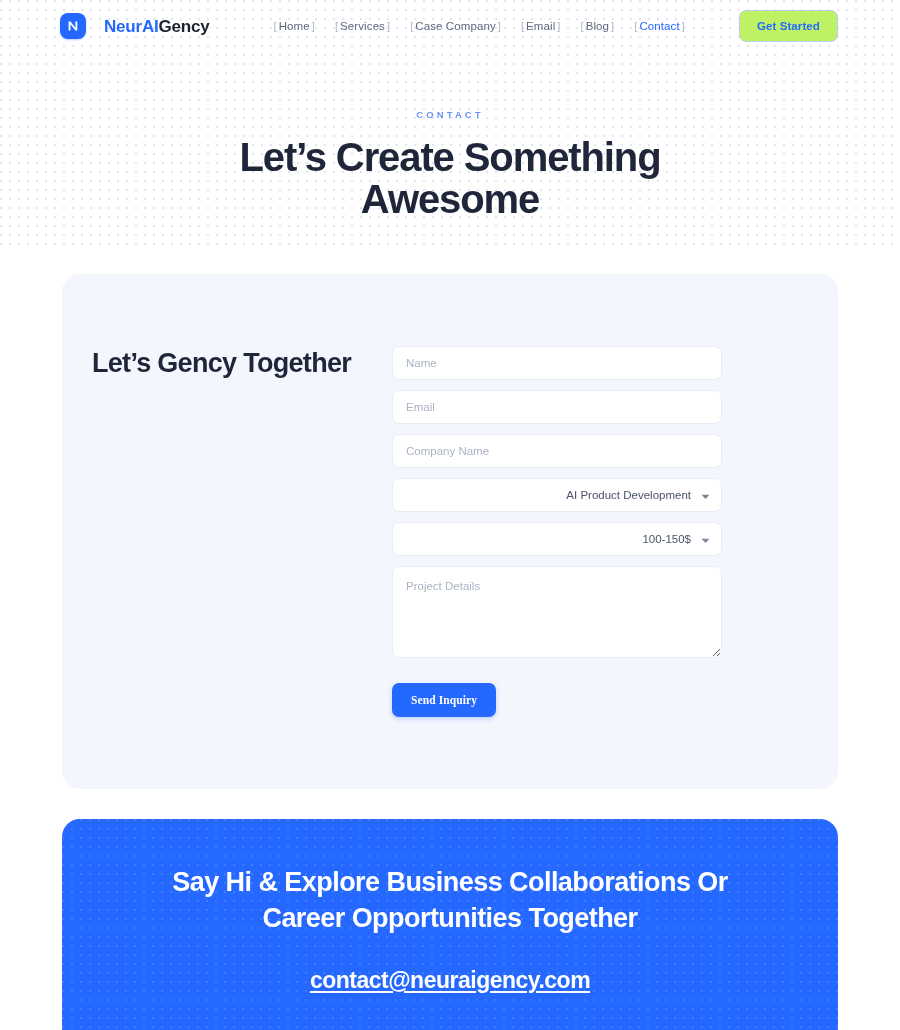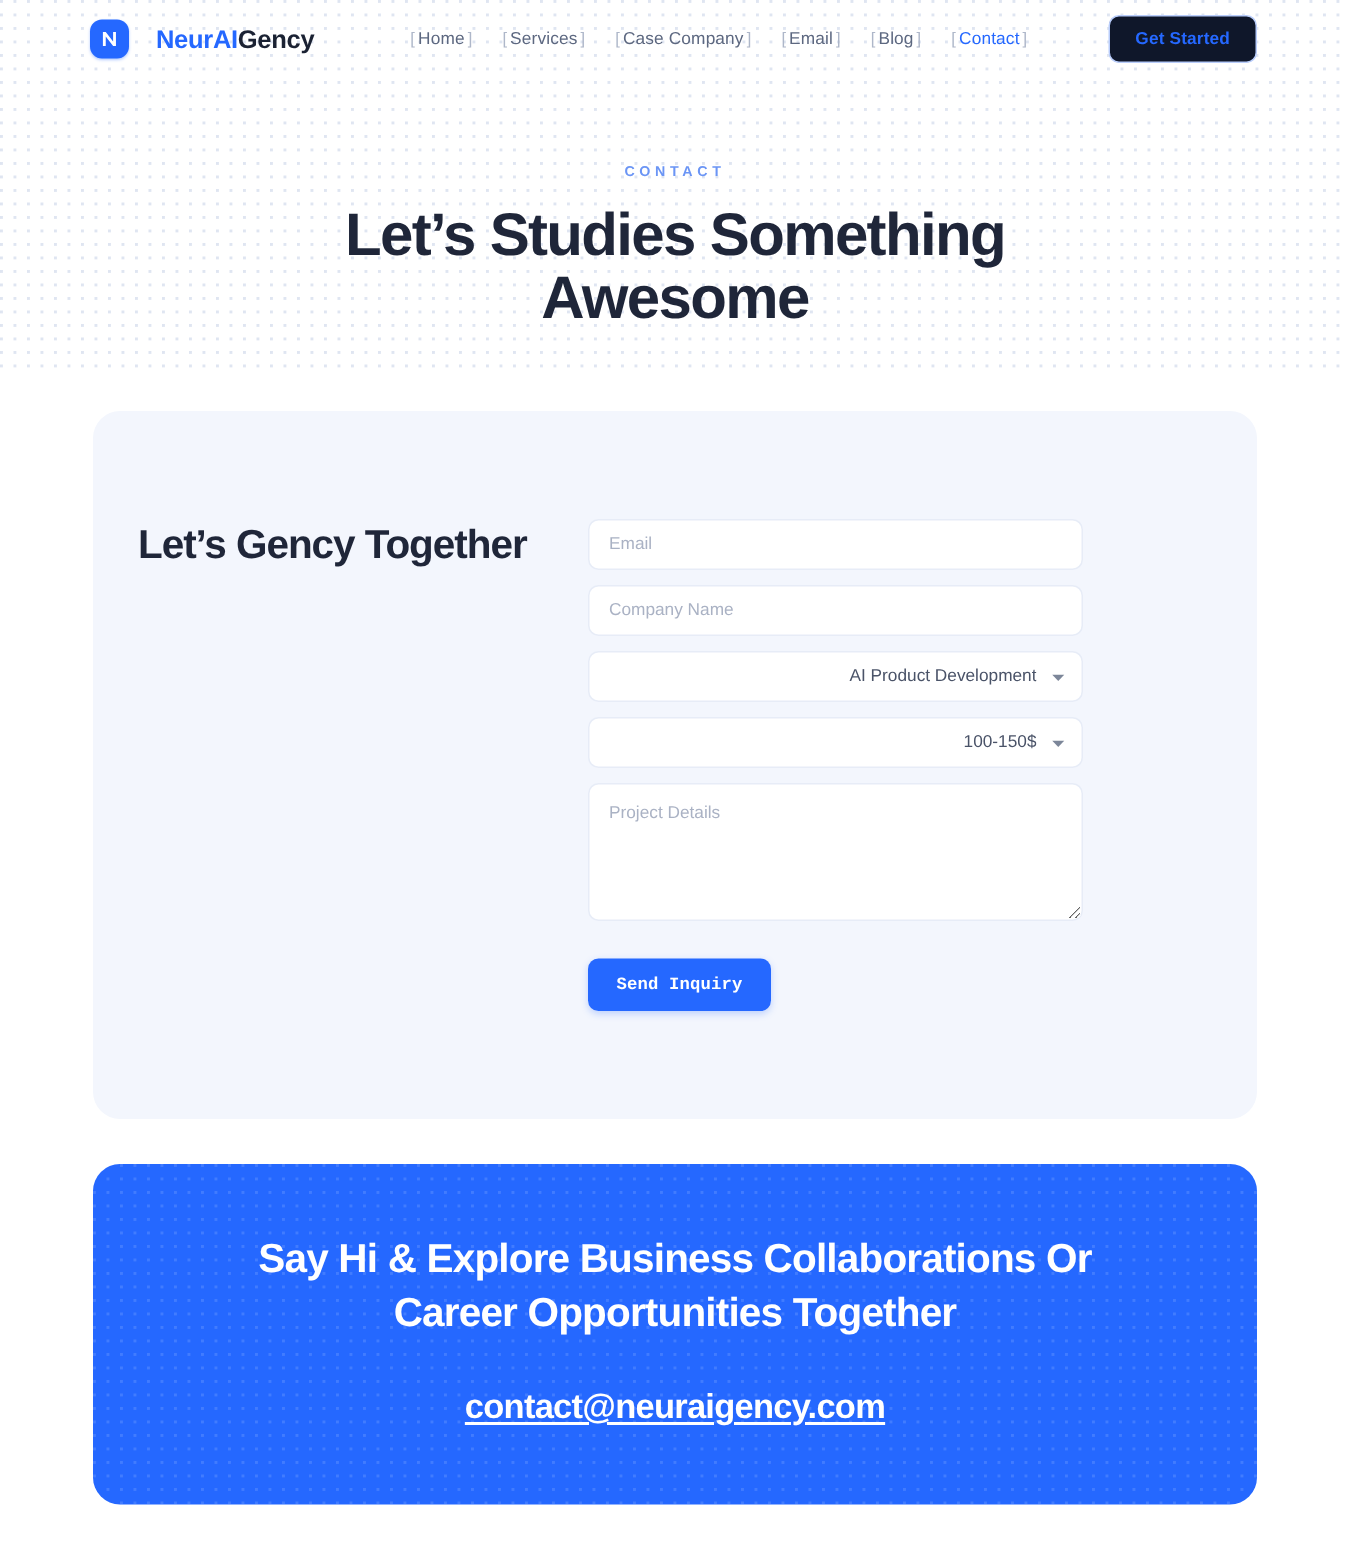--- a/index.html
+++ b/index.html
@@ -91,21 +91,21 @@
     white-space: nowrap;
     letter-spacing: .1px;
     display: inline-flex;
     align-items: center;
     gap: 2px;
   }
   .nav-link .brk { color: #aeb7c9; font-size: 11px; }
   .nav-link.active .lbl { color: #2568ff; }
 
   .cta-btn {
-    background: #0f172a;
+    background: #bef264;
     border: 1px solid #b9cdfb;
     color: #2568ff;
     font-size: 11.5px;
     font-weight: 700;
     font-family: inherit;
     border-radius: 7px;
     padding: 9px 17px;
     cursor: pointer;
     white-space: nowrap;
     letter-spacing: .1px;
@@ -222,21 +222,21 @@
   }
 
   .submit-btn {
     margin-top: 15px;
     align-self: flex-start;
     background: #2568ff;
     border: none;
     color: #ffffff;
     font-size: 11.5px;
     font-weight: 700;
-    font-family: Liberation Mono, monospace;
+    font-family: Liberation Serif, serif;
     border-radius: 7px;
     padding: 11px 19px;
     cursor: pointer;
     letter-spacing: .1px;
     box-shadow: 0 2px 5px rgba(37,104,255,.25);
   }
 
   
   .banner {
     position: relative;
@@ -332,31 +332,32 @@
         <span class="lbl">Contact</span>
         <span class="brk">]</span>
       </a>
     </div>
 
     <button class="cta-btn">Get Started</button>
   </nav>
 
   <section class="hero">
     <div class="eyebrow">CONTACT</div>
-    <h1 class="hero-title">Let’s Studies Something Awesome</h1>
+    <h1 class="hero-title">Let’s Create Something Awesome</h1>
   </section>
 
   <section class="form-card dots">
 
     <div class="form-left">
       <h2>Let’s Gency Together</h2>
     </div>
 
     <form class="form-right">
 
+      <input class="field" type="text" placeholder="Name" style="">
 
       <input class="field" type="email" placeholder="Email" style="">
 
       <input class="field" type="text" placeholder="Company Name" style="">
 
       <div class="select-wrap">
         <select class="field">
           <option>AI Product Development</option>
         </select>
         <span class="caret">

